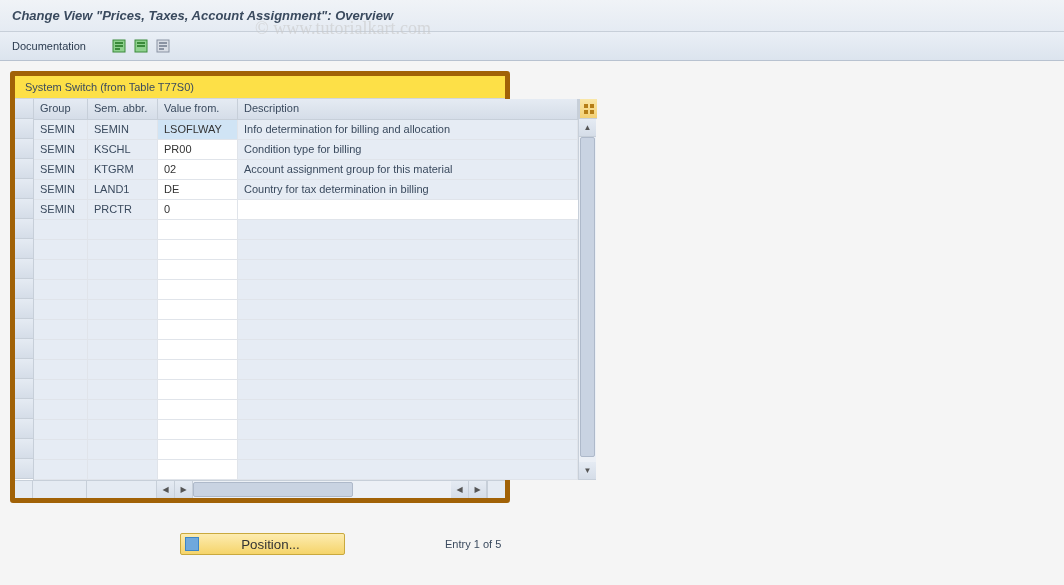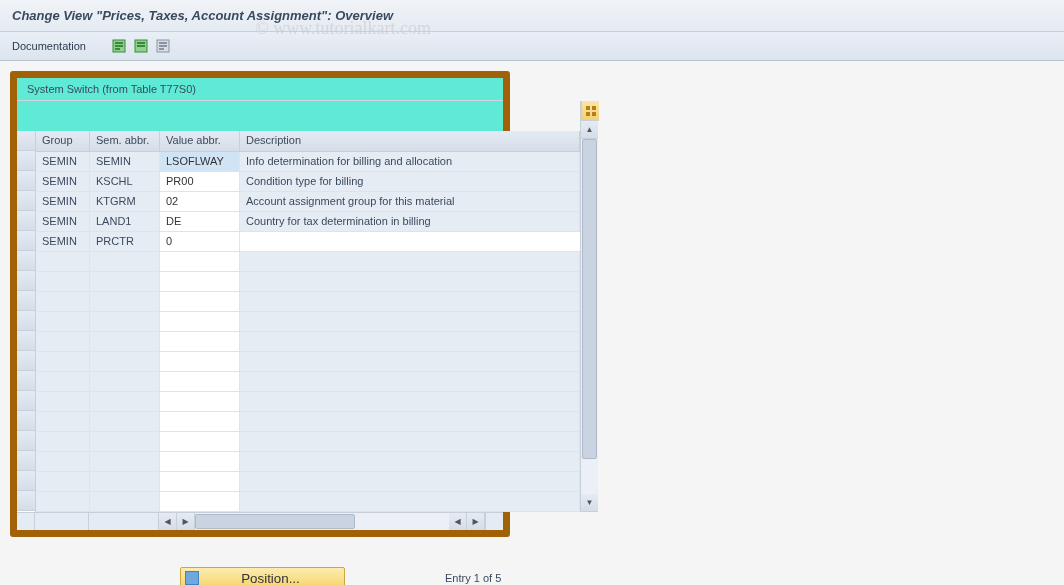--- a/index.html
+++ b/index.html
@@ -51,22 +51,22 @@
       color: rgba(200, 200, 200, 0.6);
       font-family: Georgia, serif;
       pointer-events: none;
       z-index: 10;
     }
     .content-area {
       padding: 10px;
       background: #f5f5f5;
     }
     .panel {
-      background: #5eead4;
-      border: 7px solid #a16207;
+      background: #fde047;
+      border: 5px solid #a16207;
       border-radius: 3px;
       width: 500px;
     }
     .panel-title {
       padding: 5px 10px;
       color: #3a4a5e;
       border-bottom: 1px solid #d0d6de;
     }
     .table-container {
       display: flex;
@@ -235,21 +235,21 @@
       </svg>
   </span>
 </div>
 
 <div class="watermark">© www.tutorialkart.com</div>
 
 <div class="content-area">
   <div class="panel">
     <div class="panel-title">System Switch (from Table T77S0)</div>
     <div class="table-wrap">
-      <div class="table-container" style="flex:1;margin-top:30px;">
+      <div class="table-container" style="flex:1;">
         <div class="row-selectors">
           <div class="row-sel-header"></div>
           <div id="row-sels">
               <div class="row-sel"></div>
               <div class="row-sel"></div>
               <div class="row-sel"></div>
               <div class="row-sel"></div>
               <div class="row-sel"></div>
               <div class="row-sel"></div>
               <div class="row-sel"></div>
@@ -263,21 +263,21 @@
               <div class="row-sel"></div>
               <div class="row-sel"></div>
               <div class="row-sel"></div>
               <div class="row-sel"></div>
             </div>
         </div>
         <div class="grid">
           <div class="grid-header">
             <div class="col c-group">Group</div>
             <div class="col c-sem">Sem. abbr.</div>
-            <div class="col c-val">Value abbr.</div>
+            <div class="col c-val">Value from.</div>
             <div class="col c-desc">Description</div>
           </div>
           <div id="grid-body">
               <div class="grid-row">
                 <div class="cell readonly c-group">SEMIN</div>
                 <div class="cell readonly c-sem">SEMIN</div>
                 <div class="cell editable c-val selected">LSOFLWAY</div>
                 <div class="cell readonly c-desc">Info determination for billing and allocation</div>
               </div>
               <div class="grid-row">

